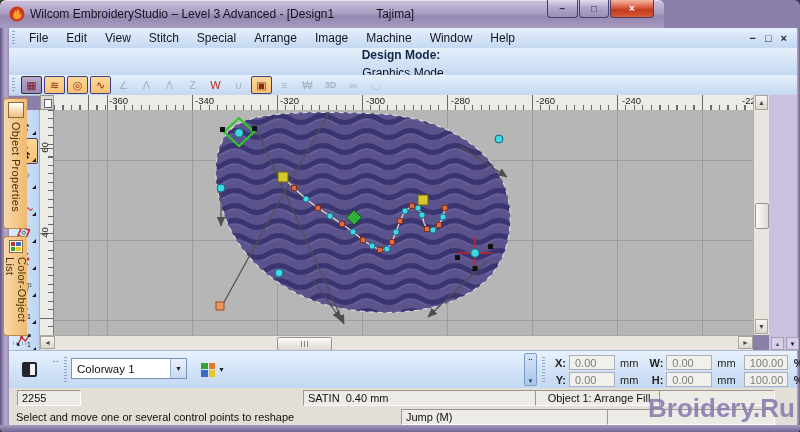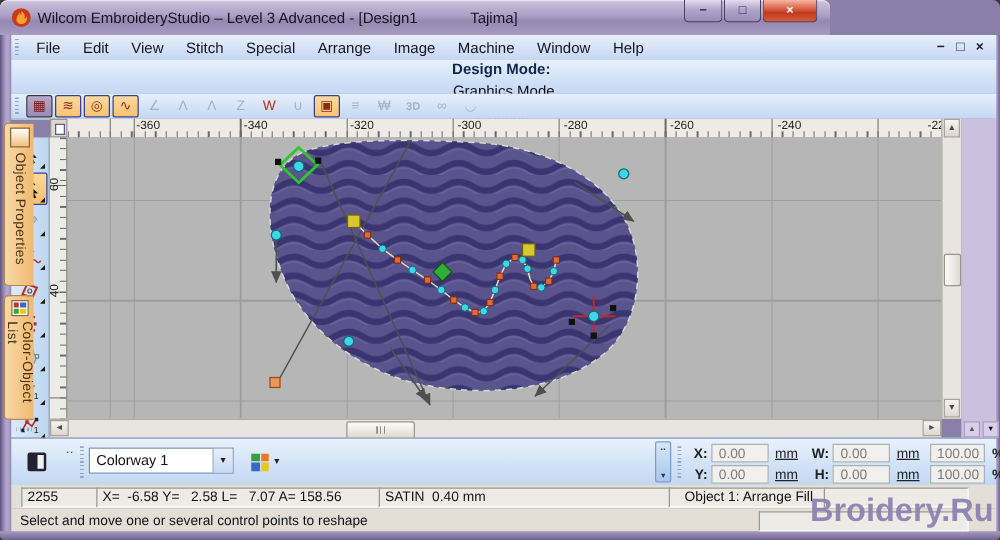--- a/index.html
+++ b/index.html
@@ -130,21 +130,21 @@
   .chevbtn{position:absolute;left:515px;top:2px;width:13px;height:33px;
     background:linear-gradient(#d7e6f8,#a9c6ea);border:1px solid #7a9cc8;border-radius:2px;box-sizing:border-box;
     display:flex;flex-direction:column;align-items:center;justify-content:space-between;padding:1px 0;}
   .chevbtn .d1{font-size:8px;font-weight:bold;color:#1c3a66;line-height:5px;}
   .chevbtn .d2{font-size:6px;color:#1c3a66;}
   .tfrow{position:absolute;display:flex;align-items:center;height:15px;font-size:11px;}
   .tfl{font-weight:bold;color:#222;width:17px;text-align:right;margin-right:3px;}
   .tf{background:#f1f0ed;border:1px solid #a9b2bc;color:#7c7c7c;font-size:11px;height:15px;line-height:15px;
     padding:0 5px;box-sizing:border-box;}
   .tf.w46{width:46px;} .tf.w44{width:44px;}
-  .tfu{color:#222;margin:0 8px 0 5px;text-decoration:underline;}
+  .tfu{color:#222;margin:0 8px 0 5px;}
   .tfp{color:#222;font-weight:bold;margin-left:6px;}
   
   .sbar{position:absolute;left:9px;width:788px;background:#e3dfd6;}
   .sb1{top:388px;height:19px;}
   .sb2{top:407px;height:18px;}
   .seg{position:absolute;top:2px;height:14px;background:#ecebe6;border:1px solid;border-color:#9a988f #fdfdfb #fdfdfb #9a988f;
     font-size:11px;color:#111;line-height:14px;padding:0 4px;box-sizing:content-box;white-space:pre;overflow:hidden;}
   .watermark{position:absolute;left:648px;top:393px;font-size:26px;font-weight:bold;color:#8b80b0;opacity:.92;z-index:40;letter-spacing:0;}
 </style>
 </head>
@@ -465,24 +465,24 @@
       <span class="tfl">H:</span>
       <span class="tf w46">0.00</span>
       <span class="tfu">mm</span>
       <span class="tf w44">100.00</span>
       <span class="tfp">%</span>
     </div>
   </div>
 
   <div class="sbar sb1">
     <div class="seg" style="left:8px;width:54px;">2255</div>
-    <div class="seg" style="left:68px;width:220px;">X=  -6.58 Y=   2.58 L=   7.07 A= 158.56</div>
     <div class="seg" style="left:294px;width:226px;">SATIN  0.40 mm</div>
     <div class="seg" style="left:526px;width:118px;text-align:center;">Object 1: Arrange Fill</div>
     <div class="seg" style="left:650px;width:106px;"></div>
   </div>
   <div class="sbar sb2">
     <div class="seg" style="left:2px;width:384px;border-color:transparent;background:transparent;">Select and move one or several control points to reshape</div>
+    <div class="seg" style="left:392px;width:200px;">Jump (M)</div>
     <div class="seg" style="left:598px;width:158px;"></div>
   </div>
 
   <div class="watermark">Broidery.Ru</div>
 </div>
 
 </body></html>

